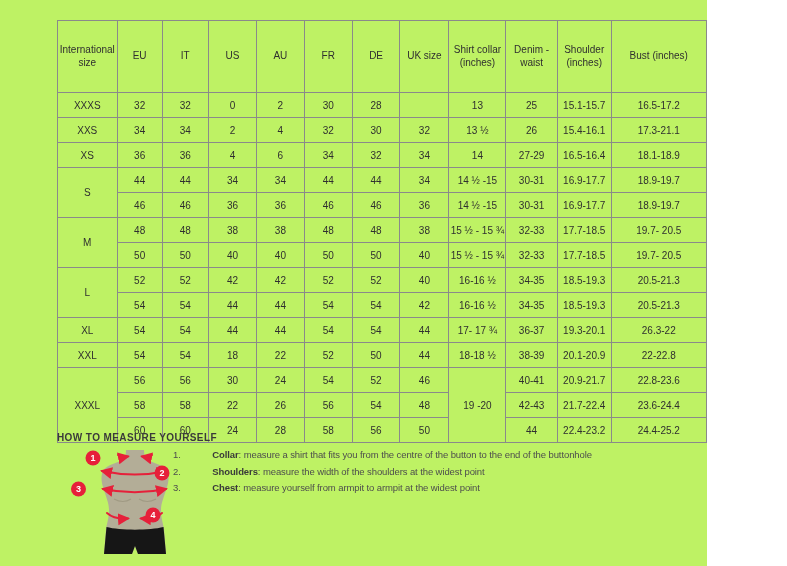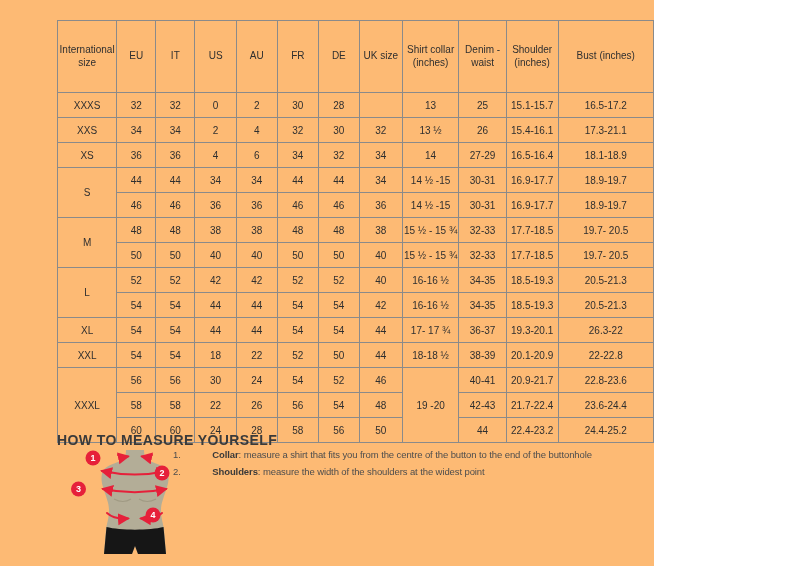--- a/index.html
+++ b/index.html
@@ -1,36 +1,36 @@
 <!DOCTYPE html>
 <html><head>
 <meta charset="utf-8">
 <style>
   html,body{margin:0;padding:0;background:#ffffff;}
   .page{
-    position:relative;width:654px;height:566px;background:#fdba74;overflow:hidden;
+    position:relative;width:707px;height:566px;background:#bef264;overflow:hidden;
     font-family:"Liberation Sans", sans-serif;color:#333;
   }
   
   table.size-table{
     position:absolute;left:57px;top:20px;
     border-collapse:collapse;table-layout:fixed;
     font-size:10px;color:#2f2f2f;
   }
   table.size-table th, table.size-table td{
     border:1px solid #8a8a8a;text-align:center;vertical-align:middle;
     padding:0 1px;font-weight:normal;
   }
   table.size-table th{height:35px;line-height:1.25;}
   table.size-table td{height:24px;white-space:nowrap;}
   table.size-table th:last-child{white-space:nowrap;padding:18px;}
   
   .measure-heading{
     position:absolute;left:57px;top:432px;
-    font-size:14px;font-weight:bold;letter-spacing:.4px;color:#3a3a3a;
+    font-size:10px;font-weight:bold;letter-spacing:.4px;color:#3a3a3a;
   }
   .figure-svg{position:absolute;left:70px;top:447px;}
   .steps{
     position:absolute;left:173px;top:449px;width:400px;
     font-size:9.5px;letter-spacing:-0.1px;color:#4d4d4d;
   }
   .step{line-height:12px;margin-bottom:4.5px;white-space:nowrap;}
   .step .term{font-weight:bold;color:#3a3a3a;margin-left:29px;}
 </style>
 </head>
@@ -314,15 +314,16 @@
     </g>
     <g>
       <circle cx="83" cy="68" r="7.5" fill="#e6203a"></circle>
       <text x="83" y="71.2" text-anchor="middle" font-size="9" font-weight="bold" fill="#ffffff">4</text>
     </g>
   </svg>
 
   <div class="steps">
     <div class="step"><span>1. </span><span class="term">Collar</span><span>: measure a shirt that fits you from the centre of the button to the end of the buttonhole</span></div>
     <div class="step"><span>2. </span><span class="term">Shoulders</span><span>: measure the width of the shoulders at the widest point</span></div>
+    <div class="step"><span>3. </span><span class="term">Chest</span><span>: measure yourself from armpit to armpit at the widest point</span></div>
   </div>
 
 </div>
 
 </body></html>

